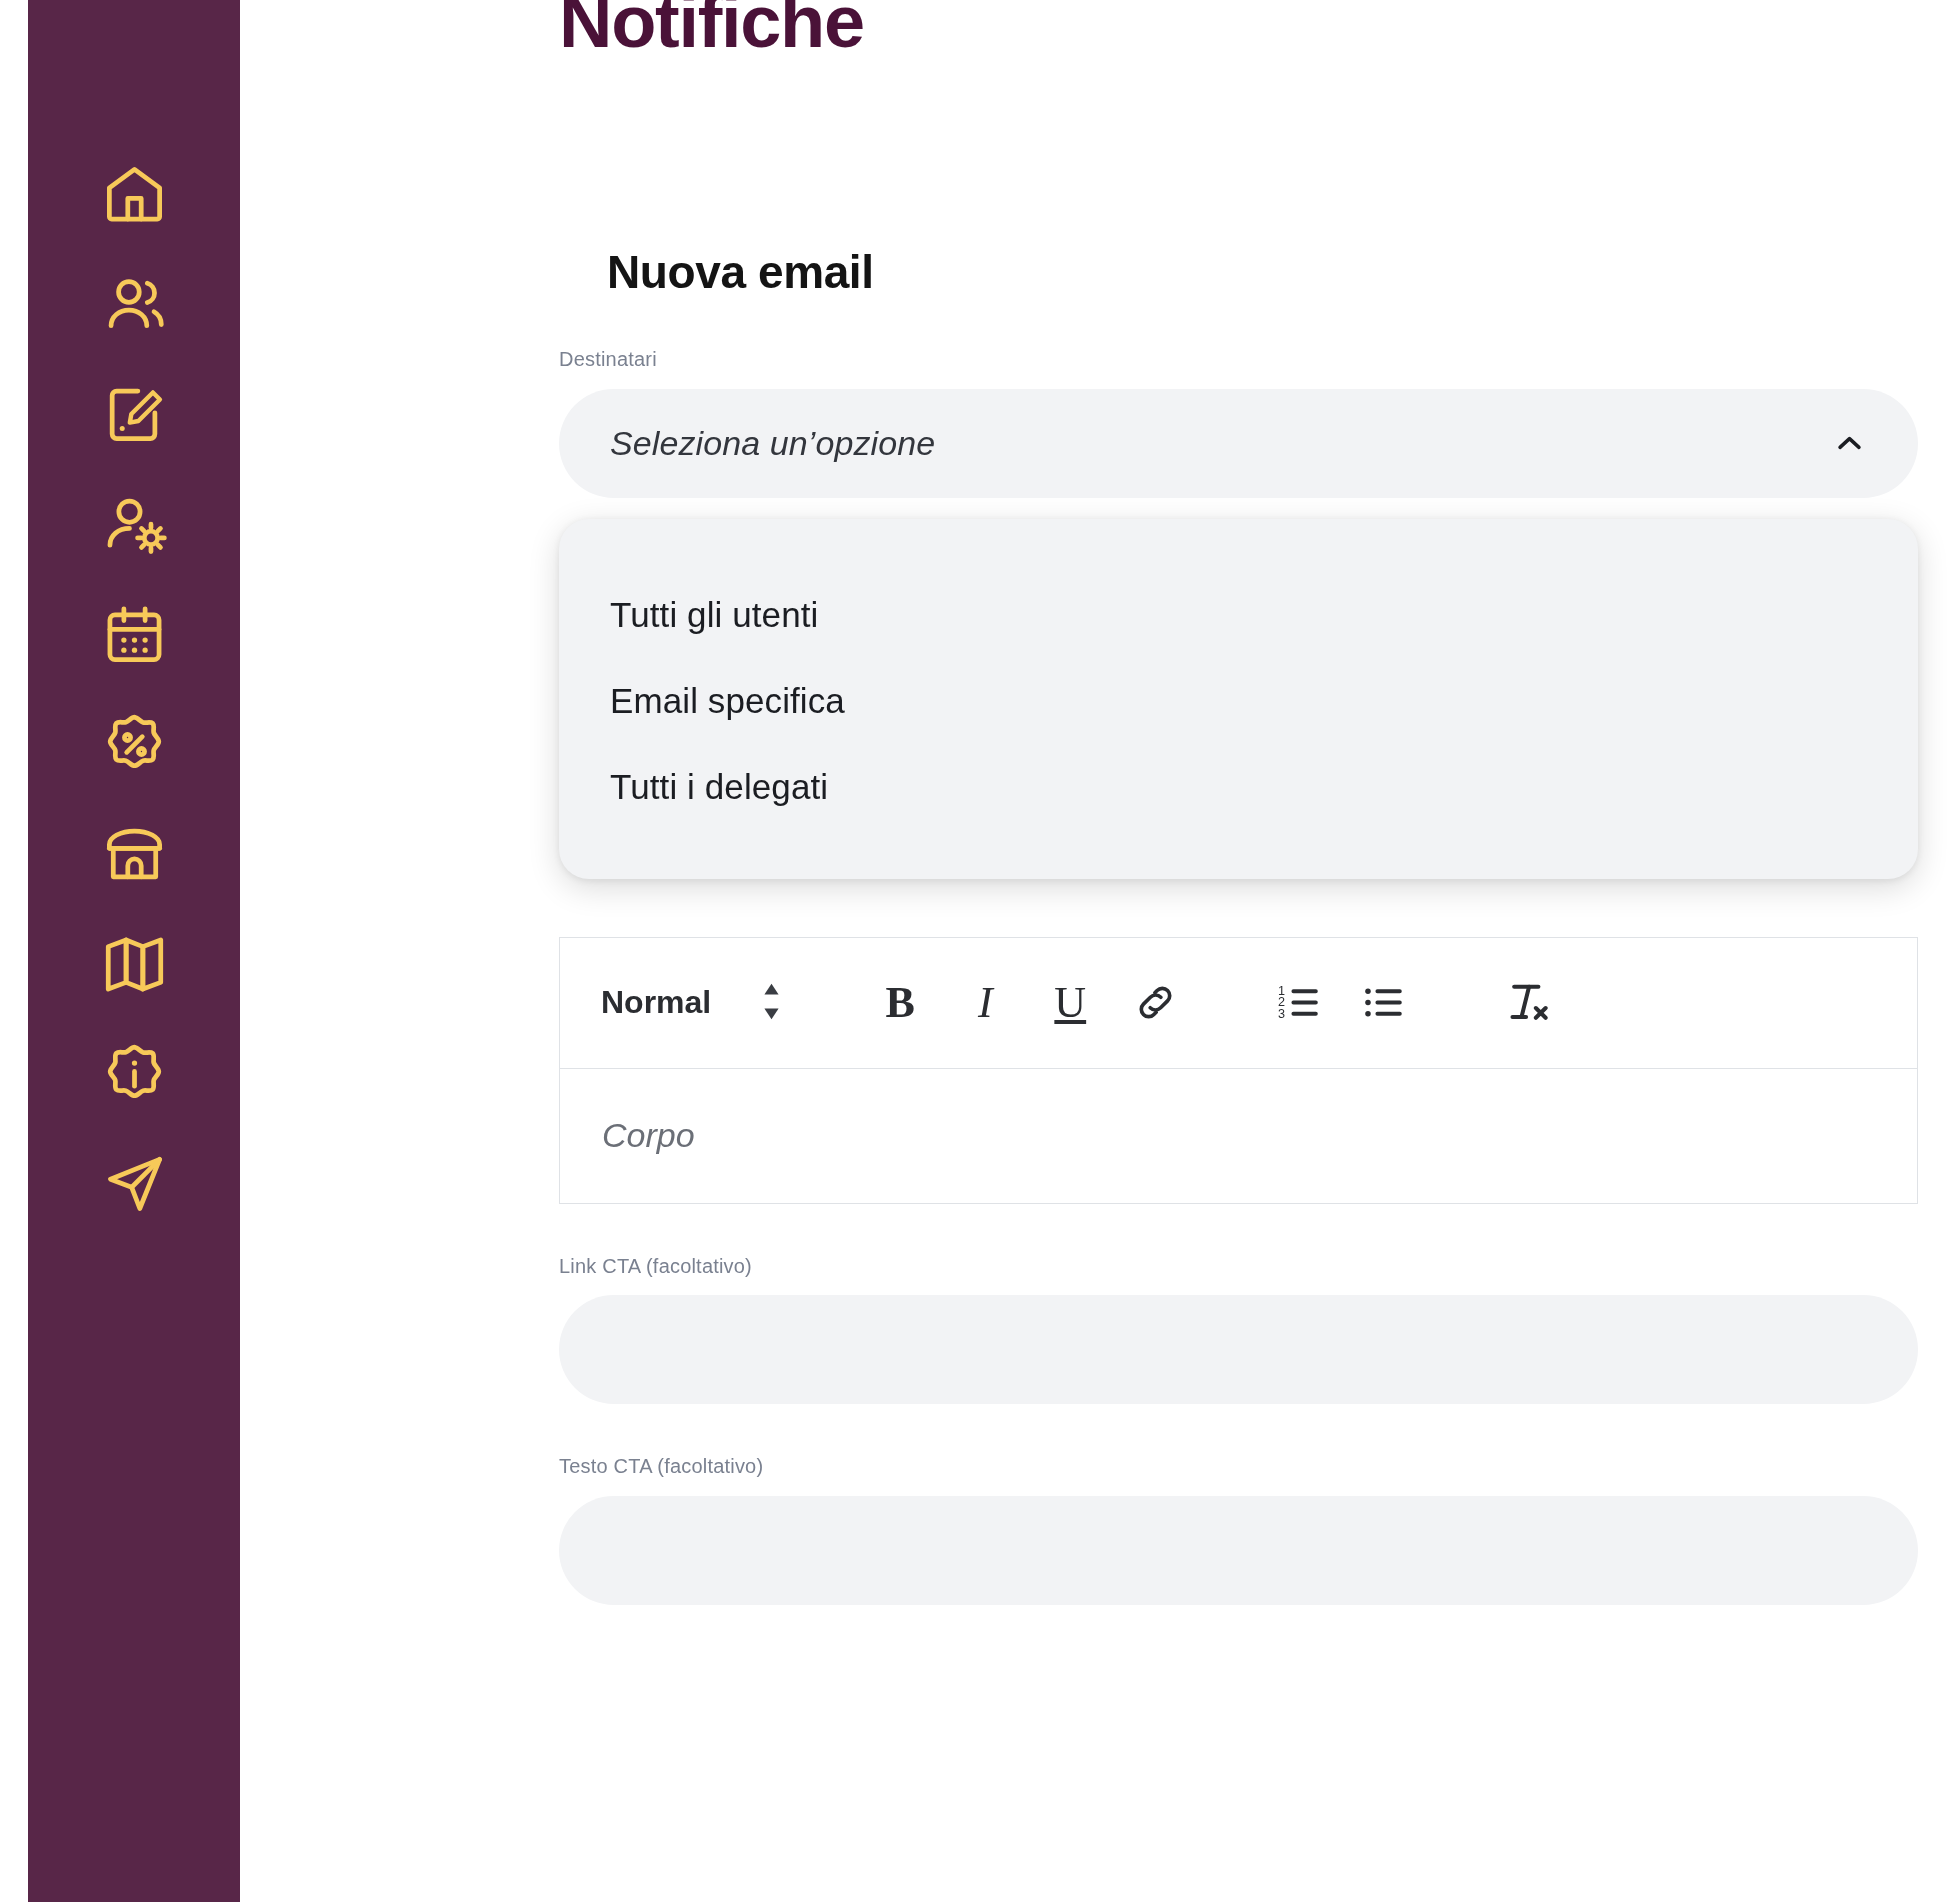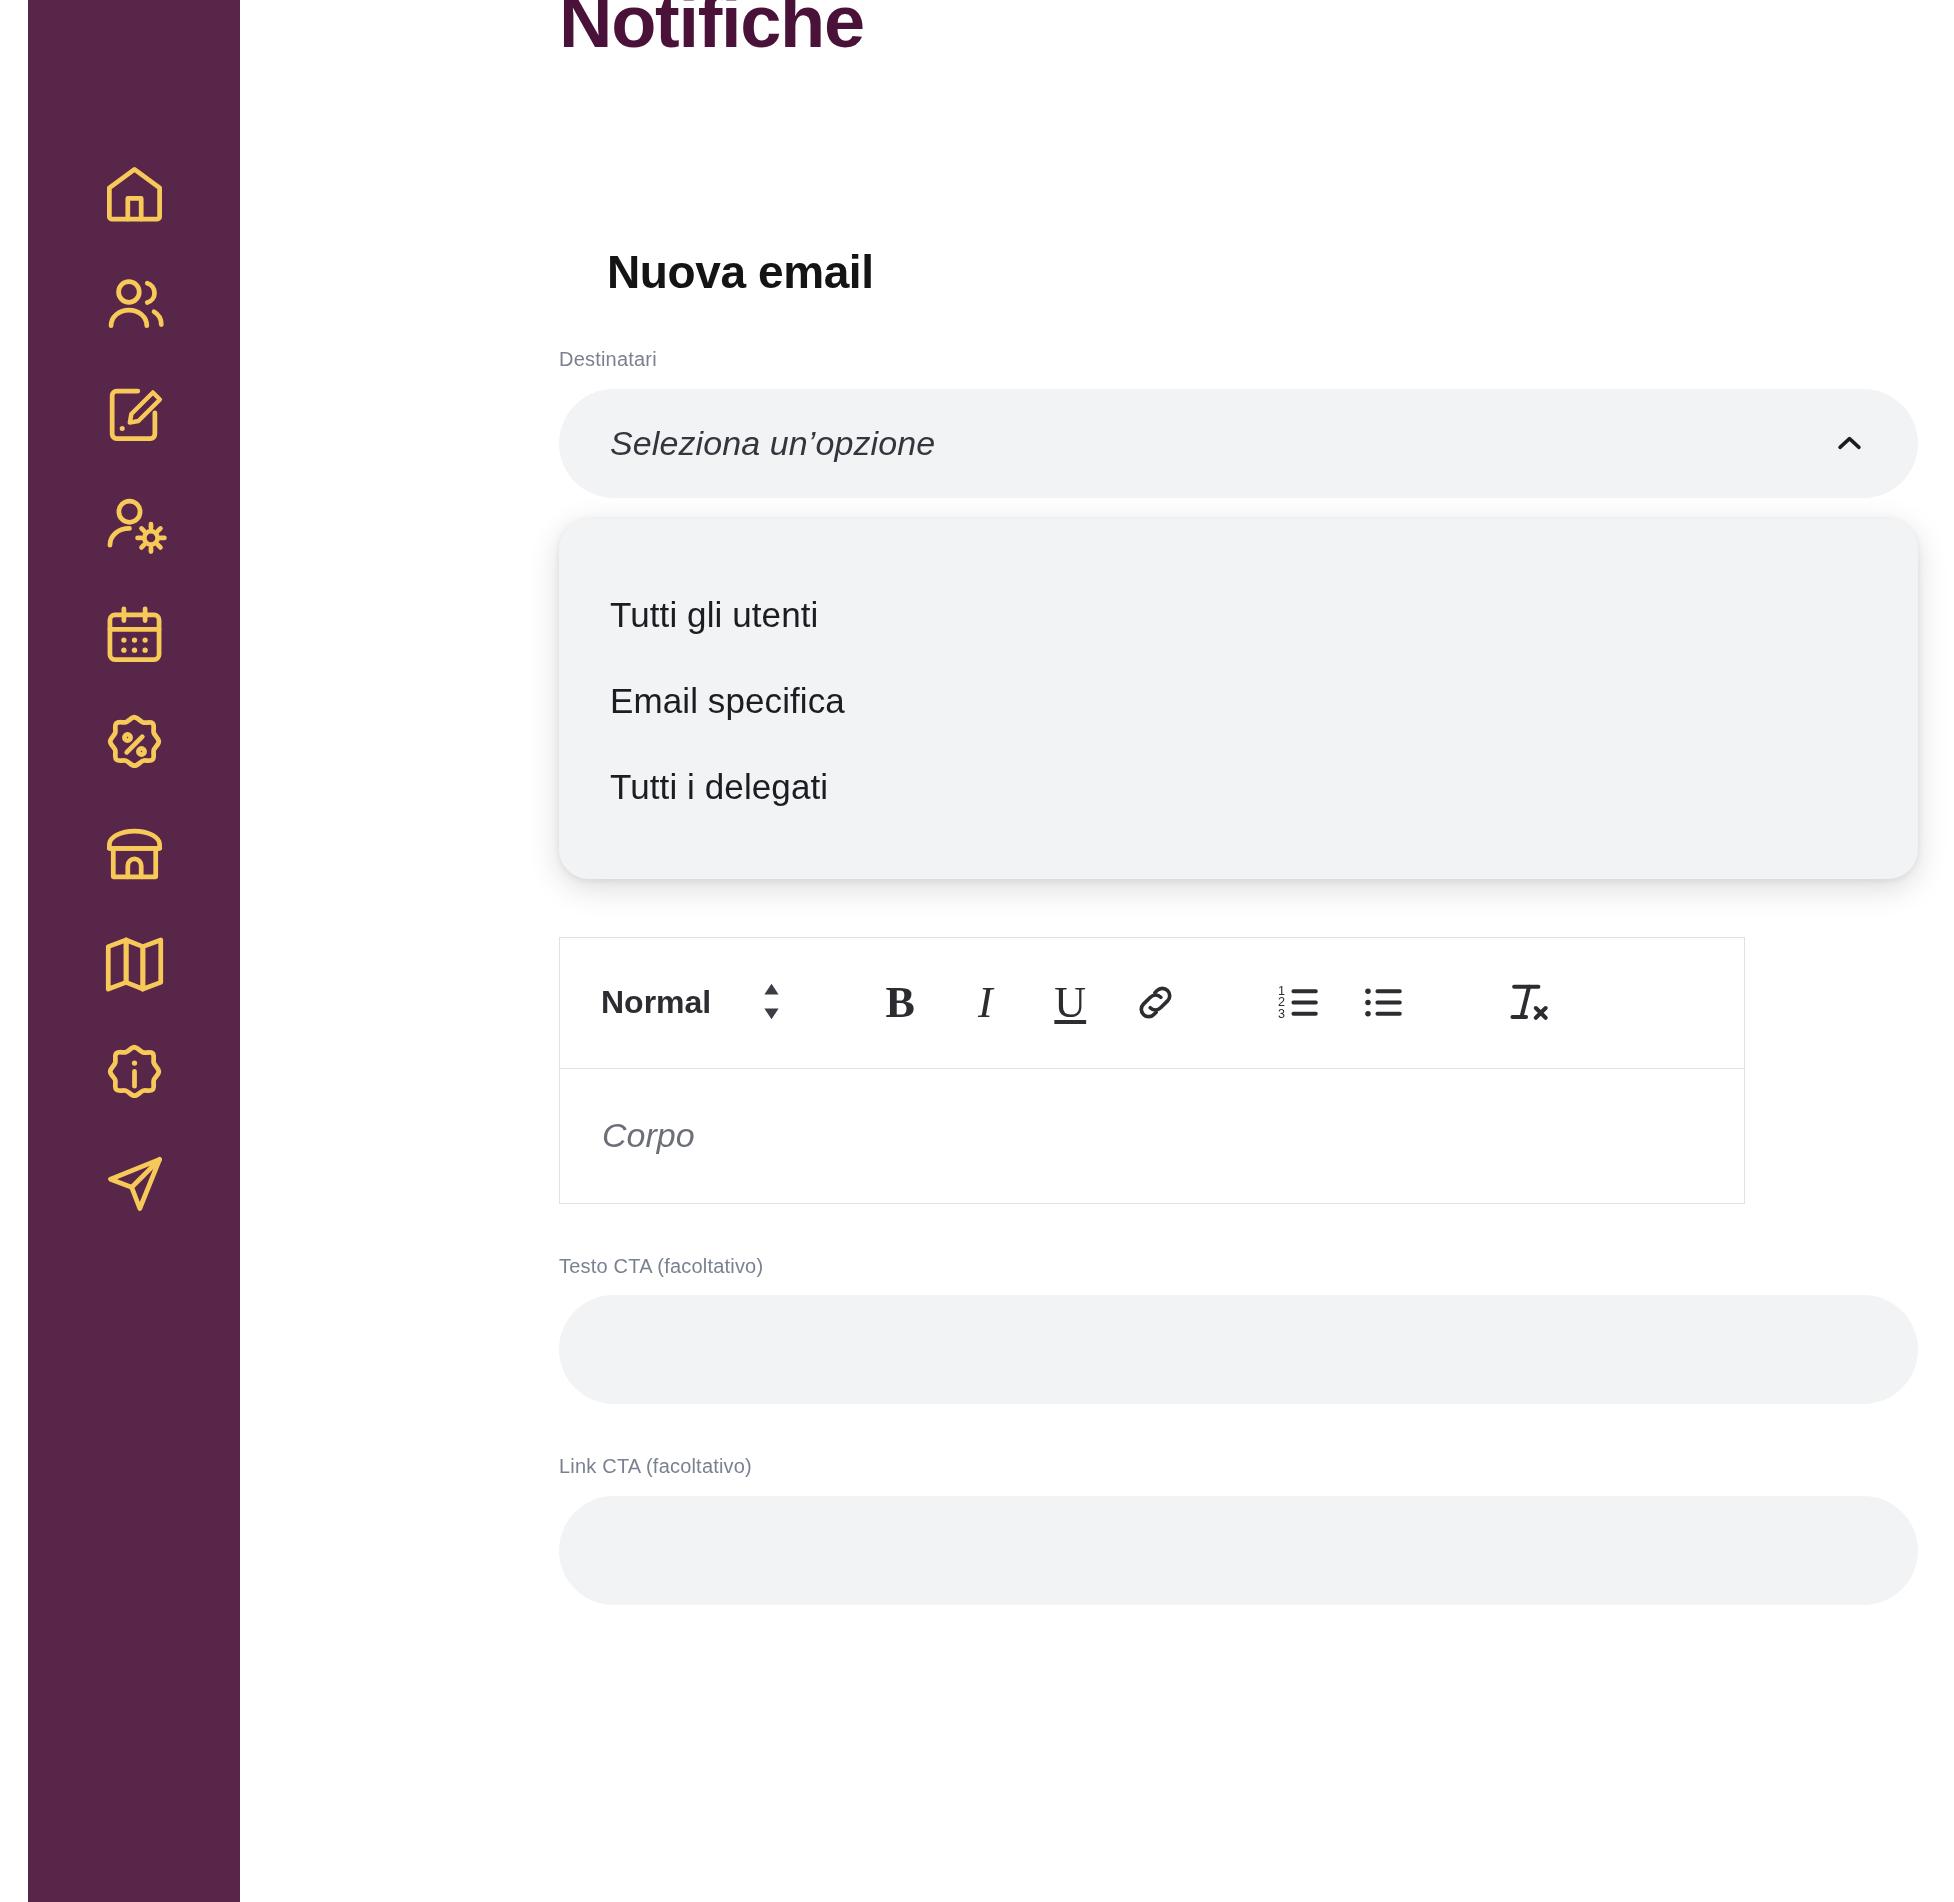--- a/index.html
+++ b/index.html
@@ -136,21 +136,21 @@
     padding-left: 51px;
     font-size: 35px;
     color: #1b1d22;
     cursor: pointer;
     letter-spacing: 0.1px;
   }
 
   
   .editor {
     margin-top: 58px;
-    width: 1186px;
+    width: 1359px;
     border: 0.9px solid #dfe2e6;
     background: #ffffff;
   }
   .editor-toolbar {
     height: 131px;
     border-bottom: 0.9px solid #dfe2e6;
     display: flex;
     align-items: center;
     padding: 0 41px;
     gap: 0;
@@ -411,25 +411,25 @@
           </div>
 
         </div>
 
         <div class="editor-body">
           <span class="editor-placeholder">Corpo</span>
         </div>
       </div>
 
       <div class="cta-block">
+        <div class="field-label">Link CTA (facoltativo)</div>
+        <input class="text-input" type="text" value="" placeholder="" style="">
+      </div>
+
+      <div class="cta-block">
         <div class="field-label">Testo CTA (facoltativo)</div>
         <input class="text-input" type="text" value="" placeholder="" style="">
       </div>
 
-      <div class="cta-block">
-        <div class="field-label">Link CTA (facoltativo)</div>
-        <input class="text-input" type="text" value="" placeholder="" style="">
-      </div>
-
     </div>
   </main>
 </div>
 
 
 </body></html>

